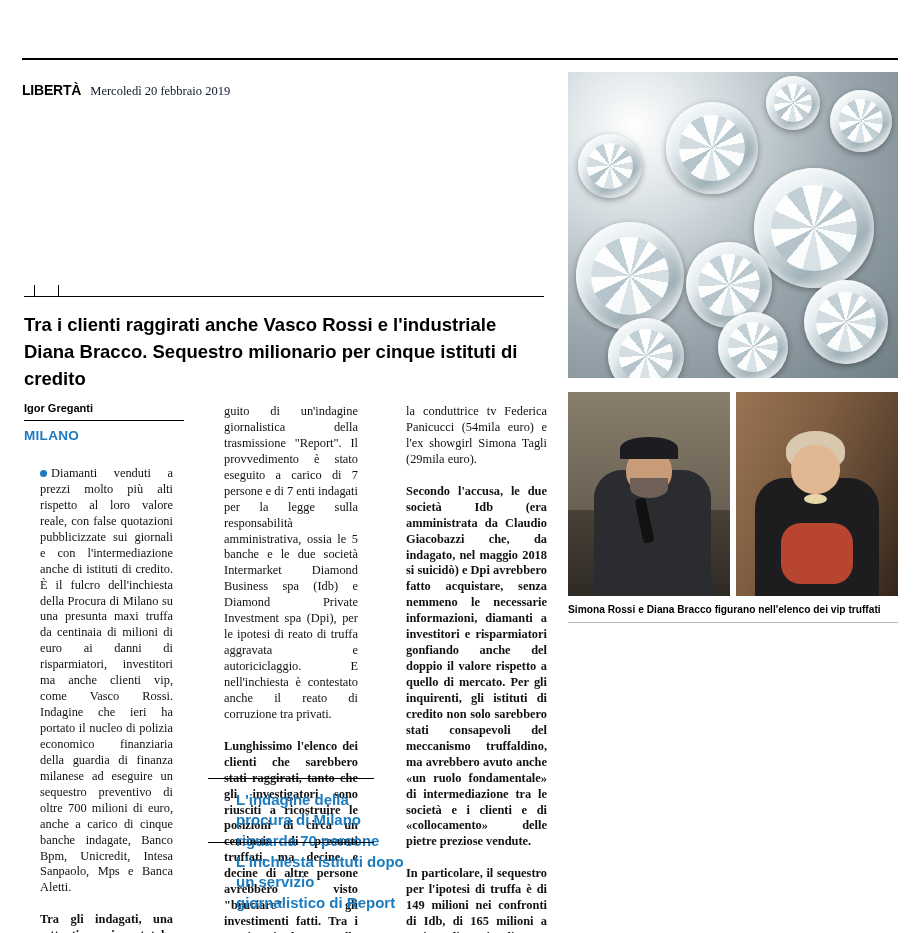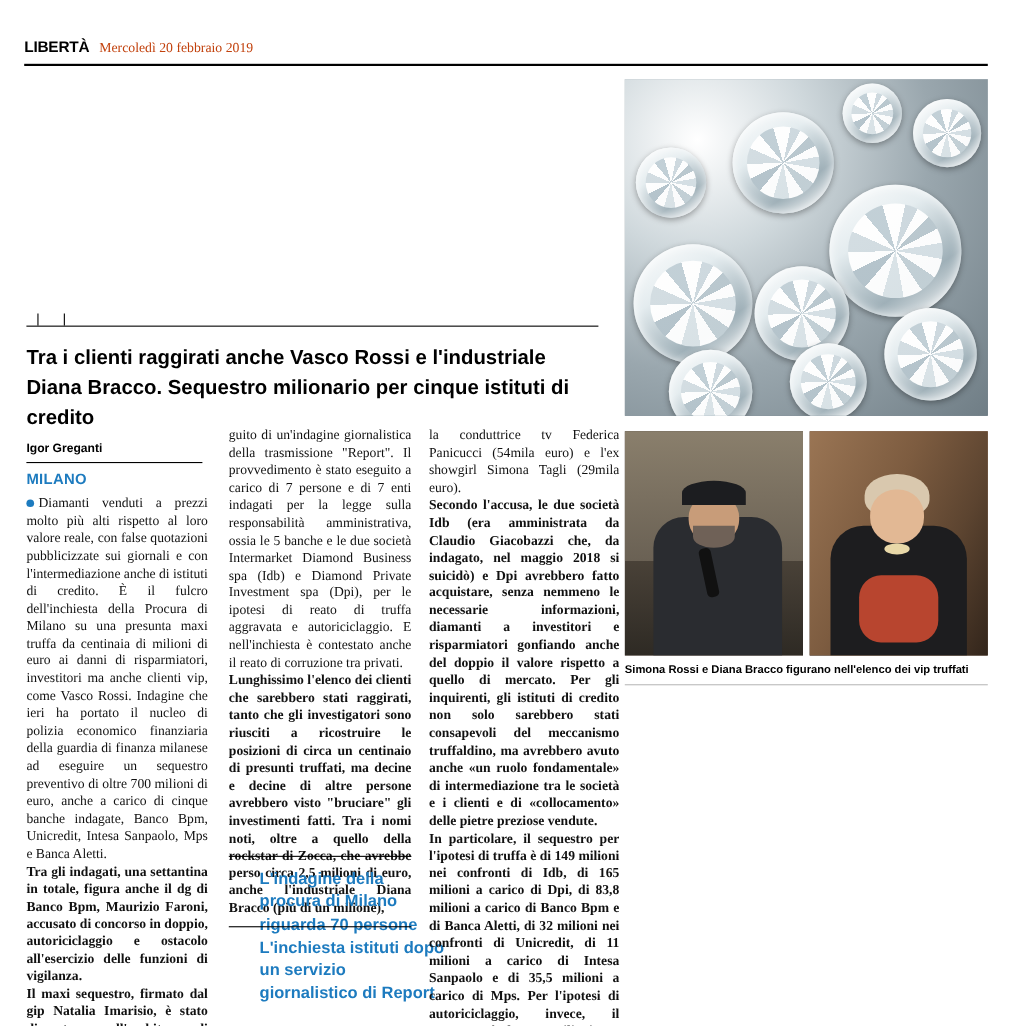--- a/index.html
+++ b/index.html
@@ -28,25 +28,26 @@
     display: flex;
     align-items: baseline;
     gap: 9px;
   }
   .masthead-title {
     font-family: "Liberation Sans", sans-serif;
     font-weight: bold;
     font-size: 14px;
     letter-spacing: -0.2px;
     color: #000;
+    margin-top: 48px;
   }
   .masthead-date {
     font-family: "Liberation Serif", serif;
     font-size: 12.5px;
-    color: #c2410c;
+    color: #0f172a;
   }
   .masthead-rule {
     position: absolute;
     left: 22px;
     top: 58px;
     width: 876px;
     height: 2px;
     background: #000;
   }
 
@@ -140,21 +141,21 @@
   .col {
     position: absolute;
     font-family: "Liberation Serif", serif;
     font-size: 12.4px;
     line-height: 1.285;
     text-align: justify;
     color: #111;
     hyphens: auto;
     -webkit-hyphens: auto;
   }
-  .col p { margin: 0; text-indent: 0; }
+  .col p { margin: 16px; text-indent: 0; }
   .col p + p { margin-top: 0px; font-weight: bold; }
 
   .col1 { left: 24px;  top: 450px; width: 165px; height: 460px; }
   .col2 { left: 208px; top: 388px; width: 166px; height: 530px; }
   .col3 { left: 390px; top: 388px; width: 173px; height: 530px; }
 
   .bullet {
     display: inline-block;
     width: 7px; height: 7px;
     border-radius: 50%;

